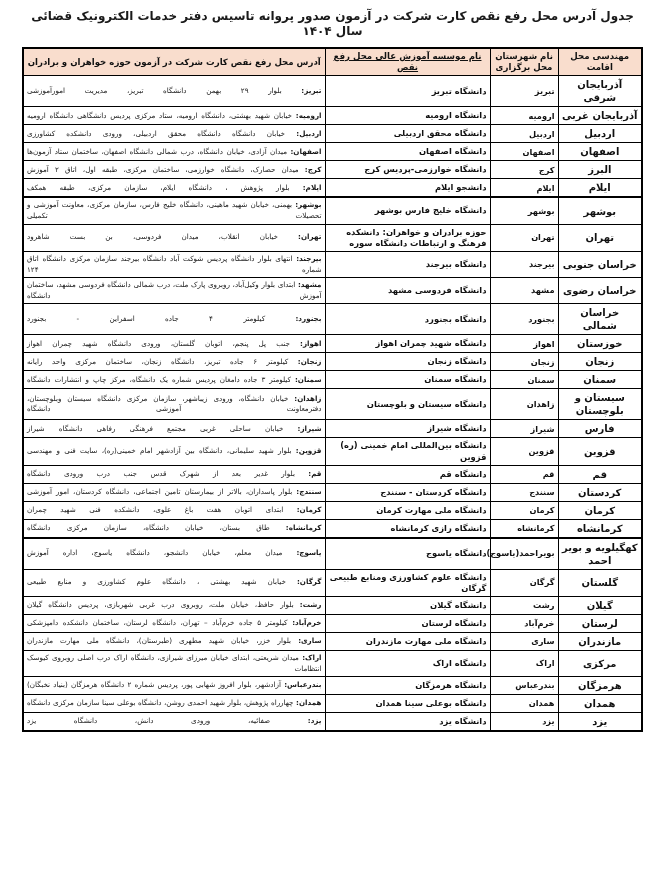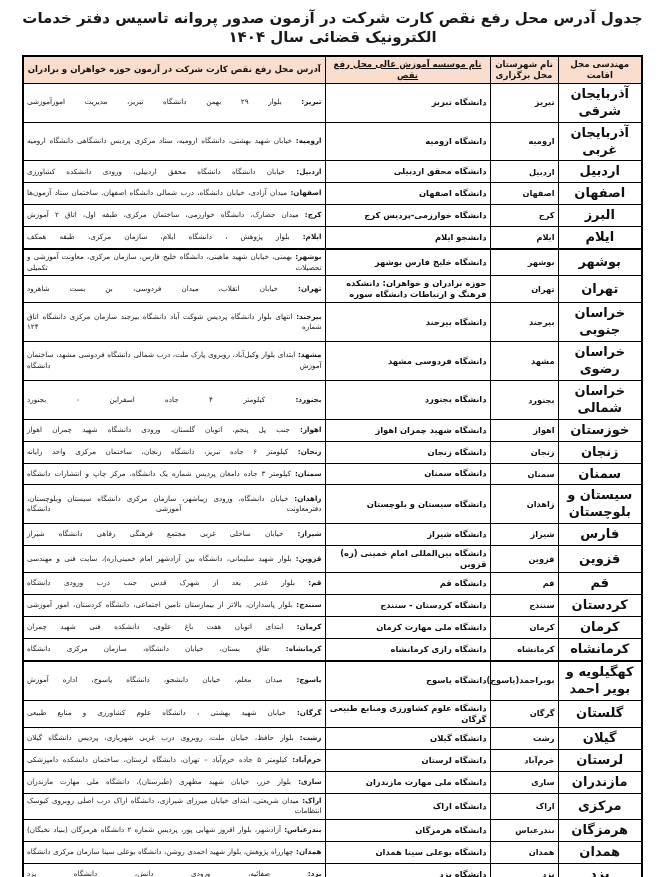--- a/index.html
+++ b/index.html
@@ -17,21 +17,21 @@
   #page {
     width: 665px;
     height: 877px;
     position: relative;
     box-sizing: border-box;
     padding: 0;
     background: #ffffff;
   }
   .doc-title {
     text-align: center;
-    font-size: 15px;
+    font-size: 12px;
     font-weight: bold;
     color: #1a1a1a;
     line-height: 1.25;
     padding: 9px 18px 8px 18px;
     letter-spacing: 0;
     direction: rtl;
   }
   .table-wrap {
     padding: 0 22px 0 22px;
     box-sizing: border-box;
@@ -58,21 +58,21 @@
     line-height: 1.3;
     padding: 5px 4px;
     border-bottom: 2.2px solid #000000;
   }
   th.c-province { width: 84px; }
   th.c-city     { width: 68px; }
   th.c-inst     { width: 165px; text-decoration: underline; }
   th.c-addr     { width: auto; }
 
   td.province {
-    font-size: 13px;
+    font-size: 10px;
     font-weight: bold;
     text-align: center;
     line-height: 1.3;
   }
   td.city {
     font-size: 8.2px;
     font-weight: bold;
     text-align: right;
     line-height: 1.3;
   }

